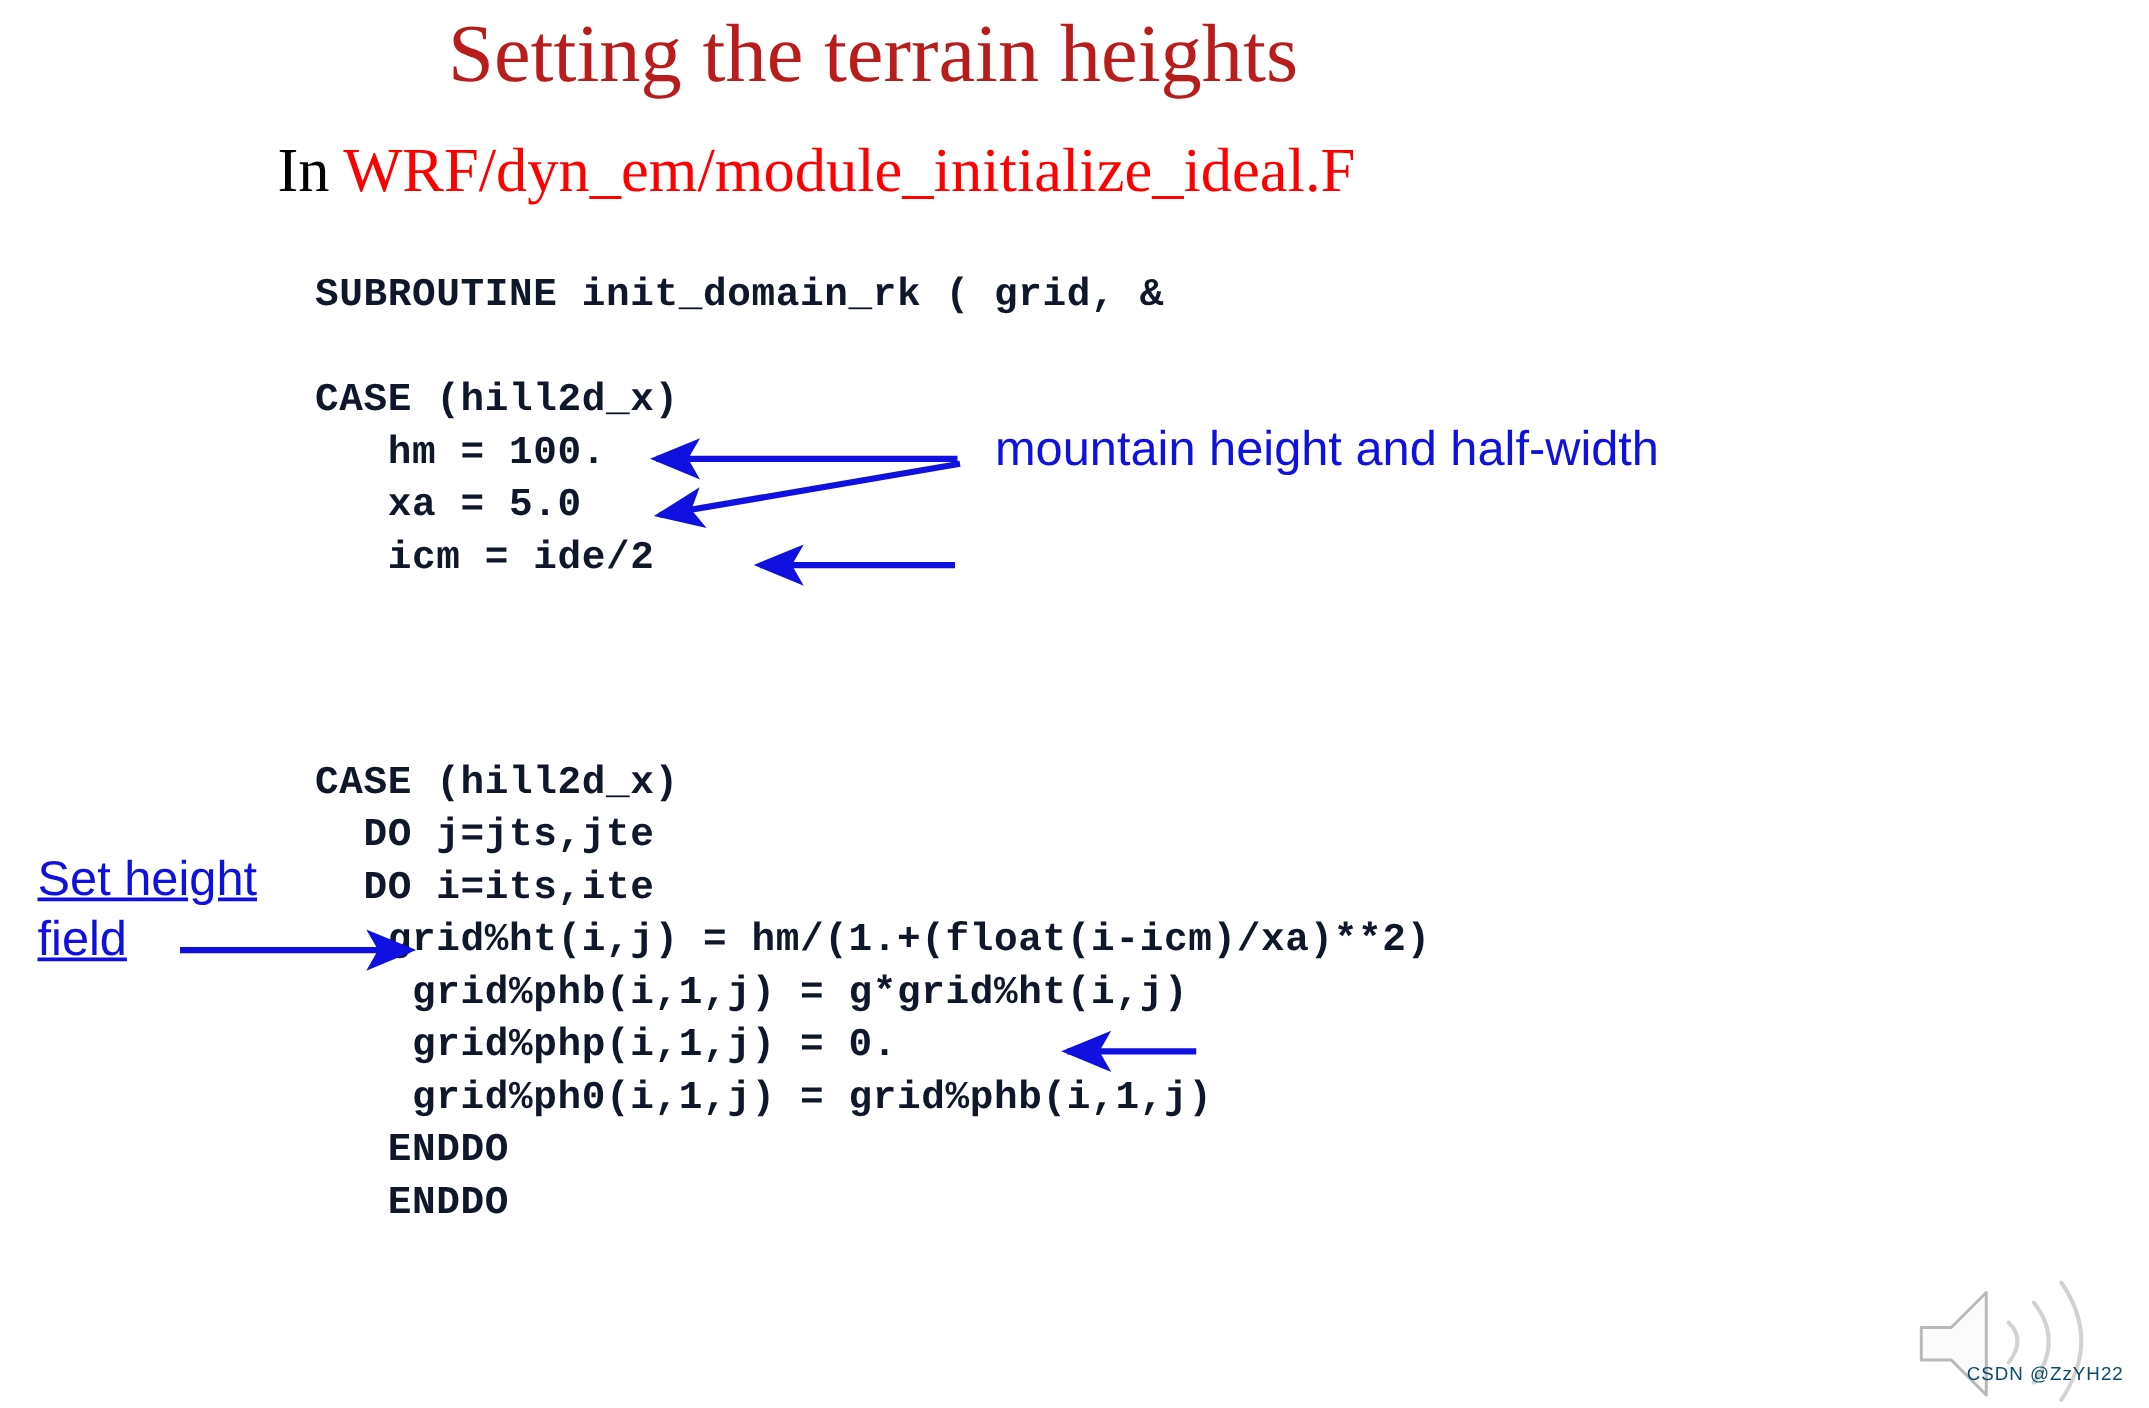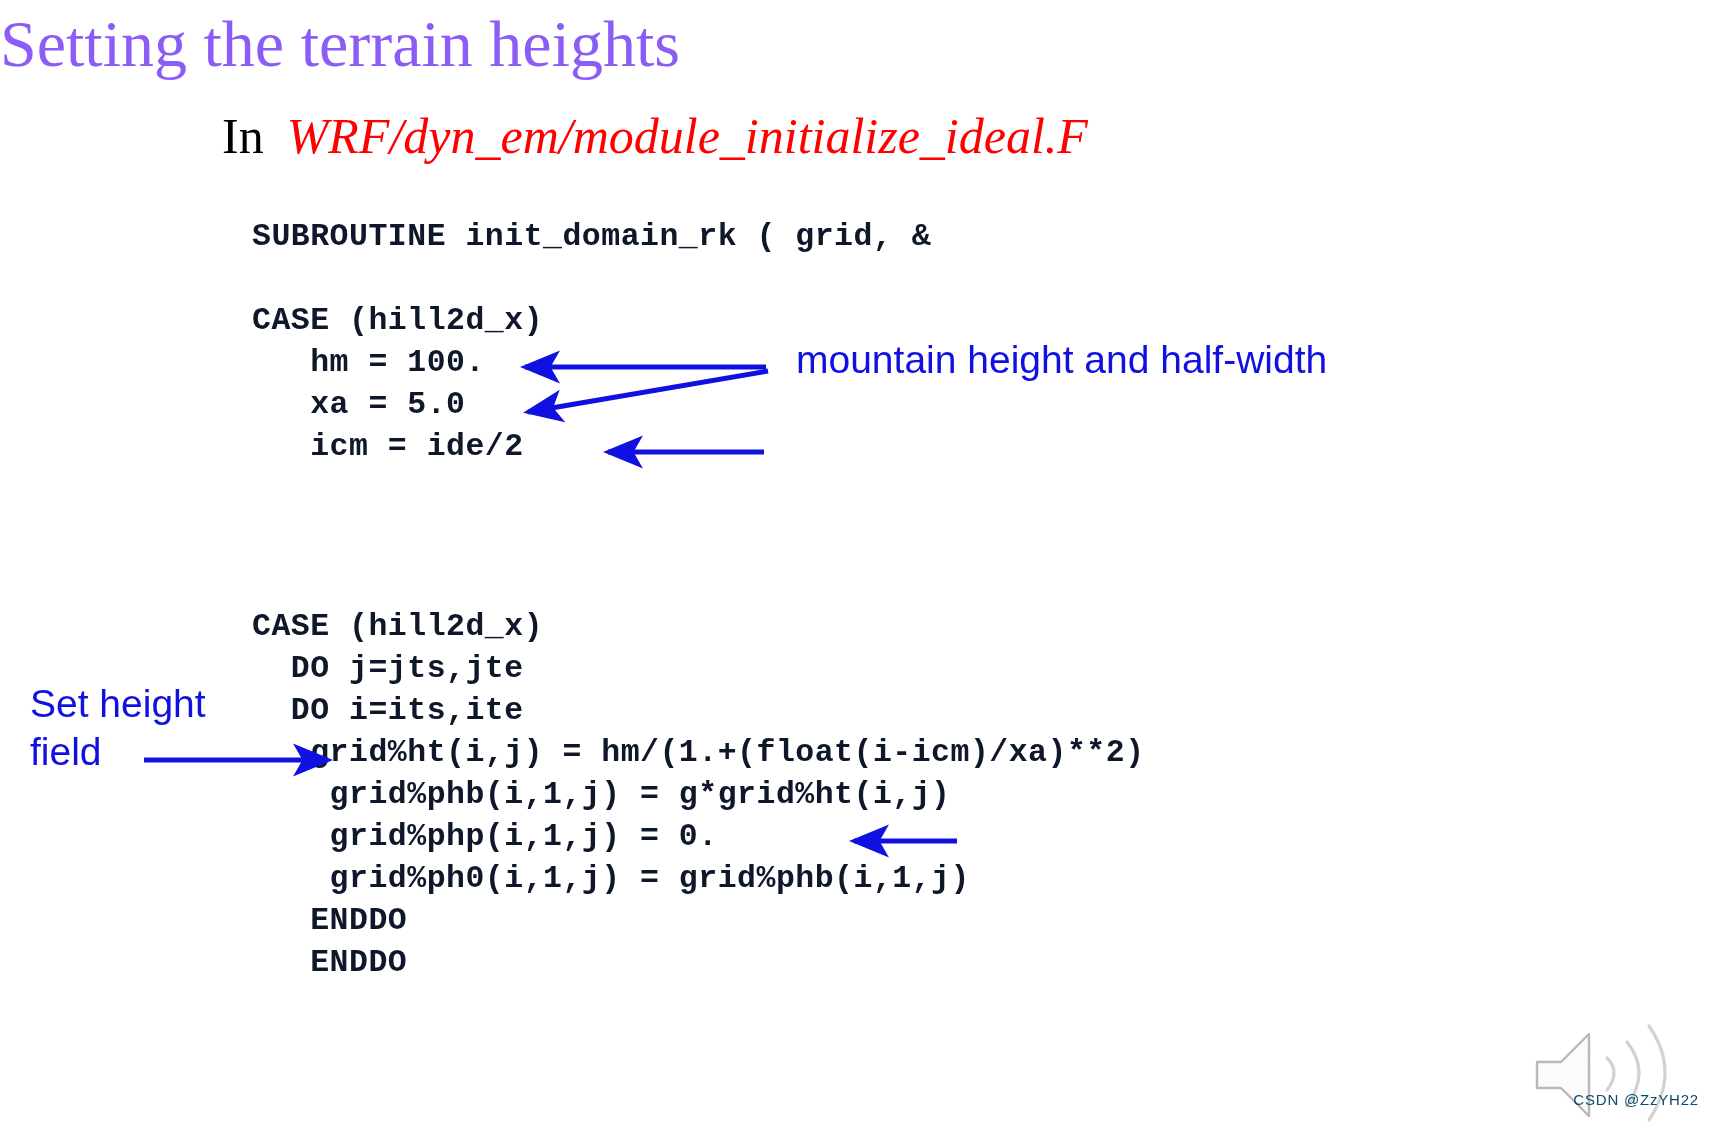--- a/index.html
+++ b/index.html
@@ -15,42 +15,42 @@
     overflow: hidden;
     font-family: "Liberation Sans", sans-serif;
   }
 
   
   .title {
     position: absolute;
     left: 0;
     top: 6px;
     width: 1397px;
+    text-align: center;
     font-family: "Liberation Serif", serif;
     font-size: 66px;
     line-height: 1.15;
-    color: #8b5cf6;
+    color: #b91c1c;
     white-space: nowrap;
   }
 
   
   .subtitle {
     position: absolute;
     left: 222px;
     top: 108px;
     font-family: "Liberation Serif", serif;
     font-size: 50px;
     line-height: 1.15;
     color: #000000;
     white-space: nowrap;
   }
   .subtitle .path {
     color: #ff0000;
-    font-style: italic;
-    margin-left: 23px;
+    margin-left: 11px;
   }
 
   
   .code {
     position: absolute;
     font-family: "Liberation Mono", "DejaVu Sans Mono", monospace;
     font-weight: bold;
     font-size: 31.5px;
     line-height: 42px;
     color: #0f172a;
@@ -64,21 +64,21 @@
   .anno {
     position: absolute;
     color: #1010e0;
     font-family: "Liberation Sans", sans-serif;
     font-size: 39px;
     line-height: 48px;
     white-space: pre-line;
   }
   #anno-mh   { left: 796px; top: 336px; }
   #anno-mp   { left: 796px; top: 415px; }
-  #anno-sh   { left: 30px;  top: 680px; }
+  #anno-sh   { left: 30px;  top: 680px; text-decoration: underline; }
   #anno-lbc  { left: 978px; top: 808px; }
 
   
   #arrows {
     position: absolute;
     left: 0; top: 0;
     width: 1719px; height: 1126px;
     pointer-events: none;
   }
 

